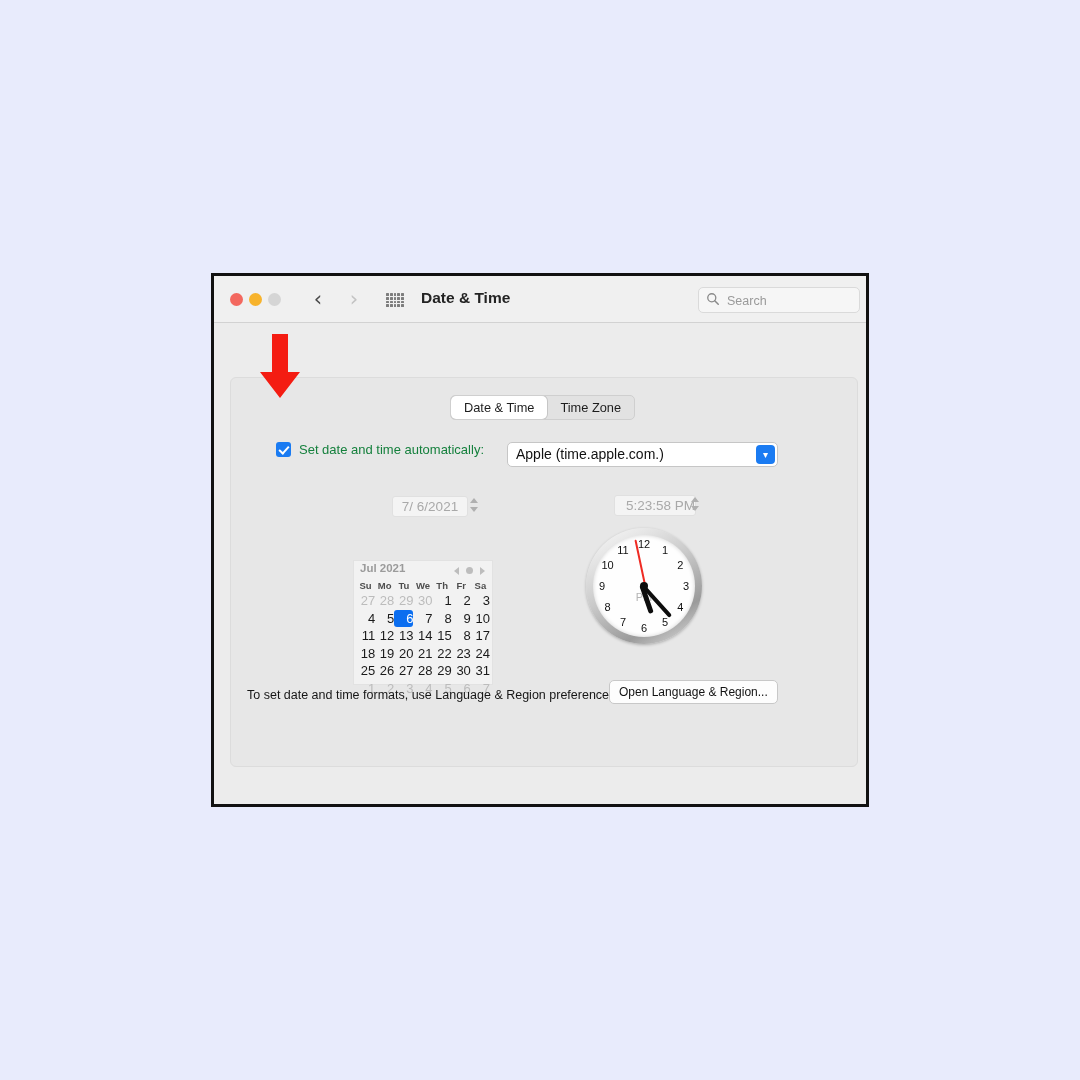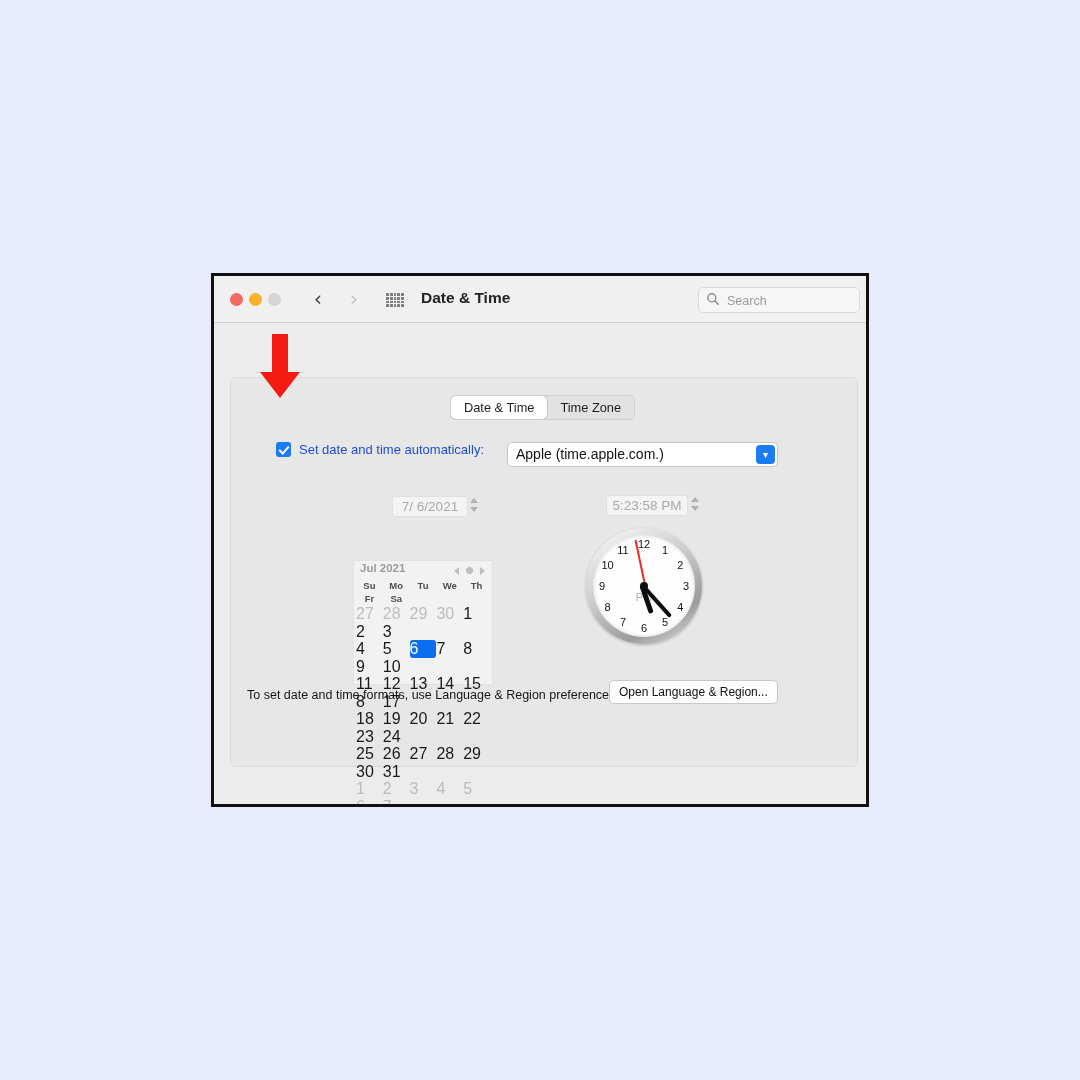--- a/index.html
+++ b/index.html
@@ -184,21 +184,21 @@
     top: 1.5px;
     width: 4px;
     height: 8px;
     border: solid #ffffff;
     border-width: 0 2px 2px 0;
     transform: rotate(42deg);
   }
   #auto-label {
     margin-left: 8px;
     font-size: 13px;
-    color: #1d4ed8;
+    color: #15803d;
   }
 
   #server-combo {
     position: absolute;
     left: 293px;
     top: 119px;
     width: 269px;
     height: 23px;
     background: #ffffff;
     border: 1px solid #c6c6c6;
@@ -232,21 +232,21 @@
     background: #f4f4f4;
     border: 1px solid #e0e0e0;
     border-radius: 3px;
     font-size: 13.5px;
     color: #a9a9a9;
     text-align: center;
     line-height: 19px;
     height: 19px;
   }
   #date-field { left: 178px; top: 173px; width: 74px; }
-  #time-field { left: 392px; top: 172px; width: 80px; }
+  #time-field { left: 400px; top: 172px; width: 80px; text-align: right; }
 
   .stepper {
     position: absolute;
     width: 11px;
     height: 18px;
   }
   #date-stepper { left: 256px; top: 173px; }
   #time-stepper { left: 477px; top: 172px; }
   .stepper .arw {
     position: absolute;
@@ -304,34 +304,34 @@
   #cal-today:after {
     content: "";
     position: absolute;
     left: 1px; top: 1px;
     width: 7px; height: 7px;
     border-radius: 50%;
     background: #bdbdbd;
   }
   #cal-dow, .cal-week {
     display: grid;
-    grid-template-columns: repeat(5, 1fr);
+    grid-template-columns: repeat(7, 1fr);
     padding: 0 2px;
   }
   #cal-dow span {
     font-size: 9.5px;
     font-weight: bold;
     color: #4d4d4d;
     text-align: center;
     line-height: 13px;
   }
   .cal-week span {
-    font-size: 16px;
+    font-size: 13px;
     color: #1a1a1a;
-    text-align: left;
+    text-align: right;
     line-height: 17.5px;
     height: 17.5px;
   }
   .cal-week span.muted { color: #bcbcbc; }
   .cal-week span.sel {
     background: #0b6ef0;
     color: #ffffff;
     border-radius: 3px;
   }
 

